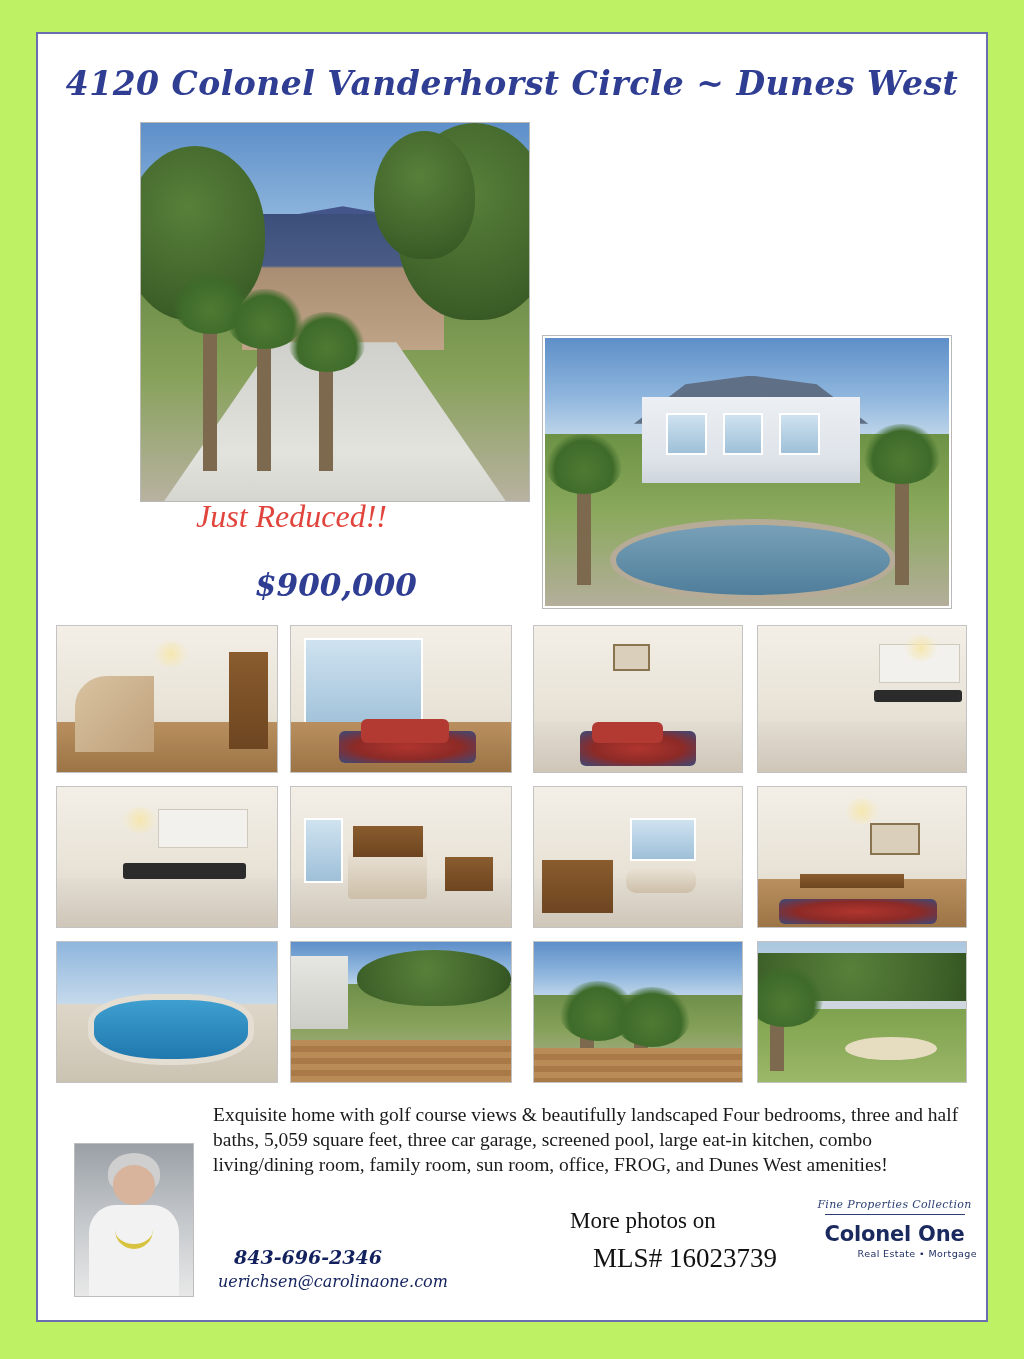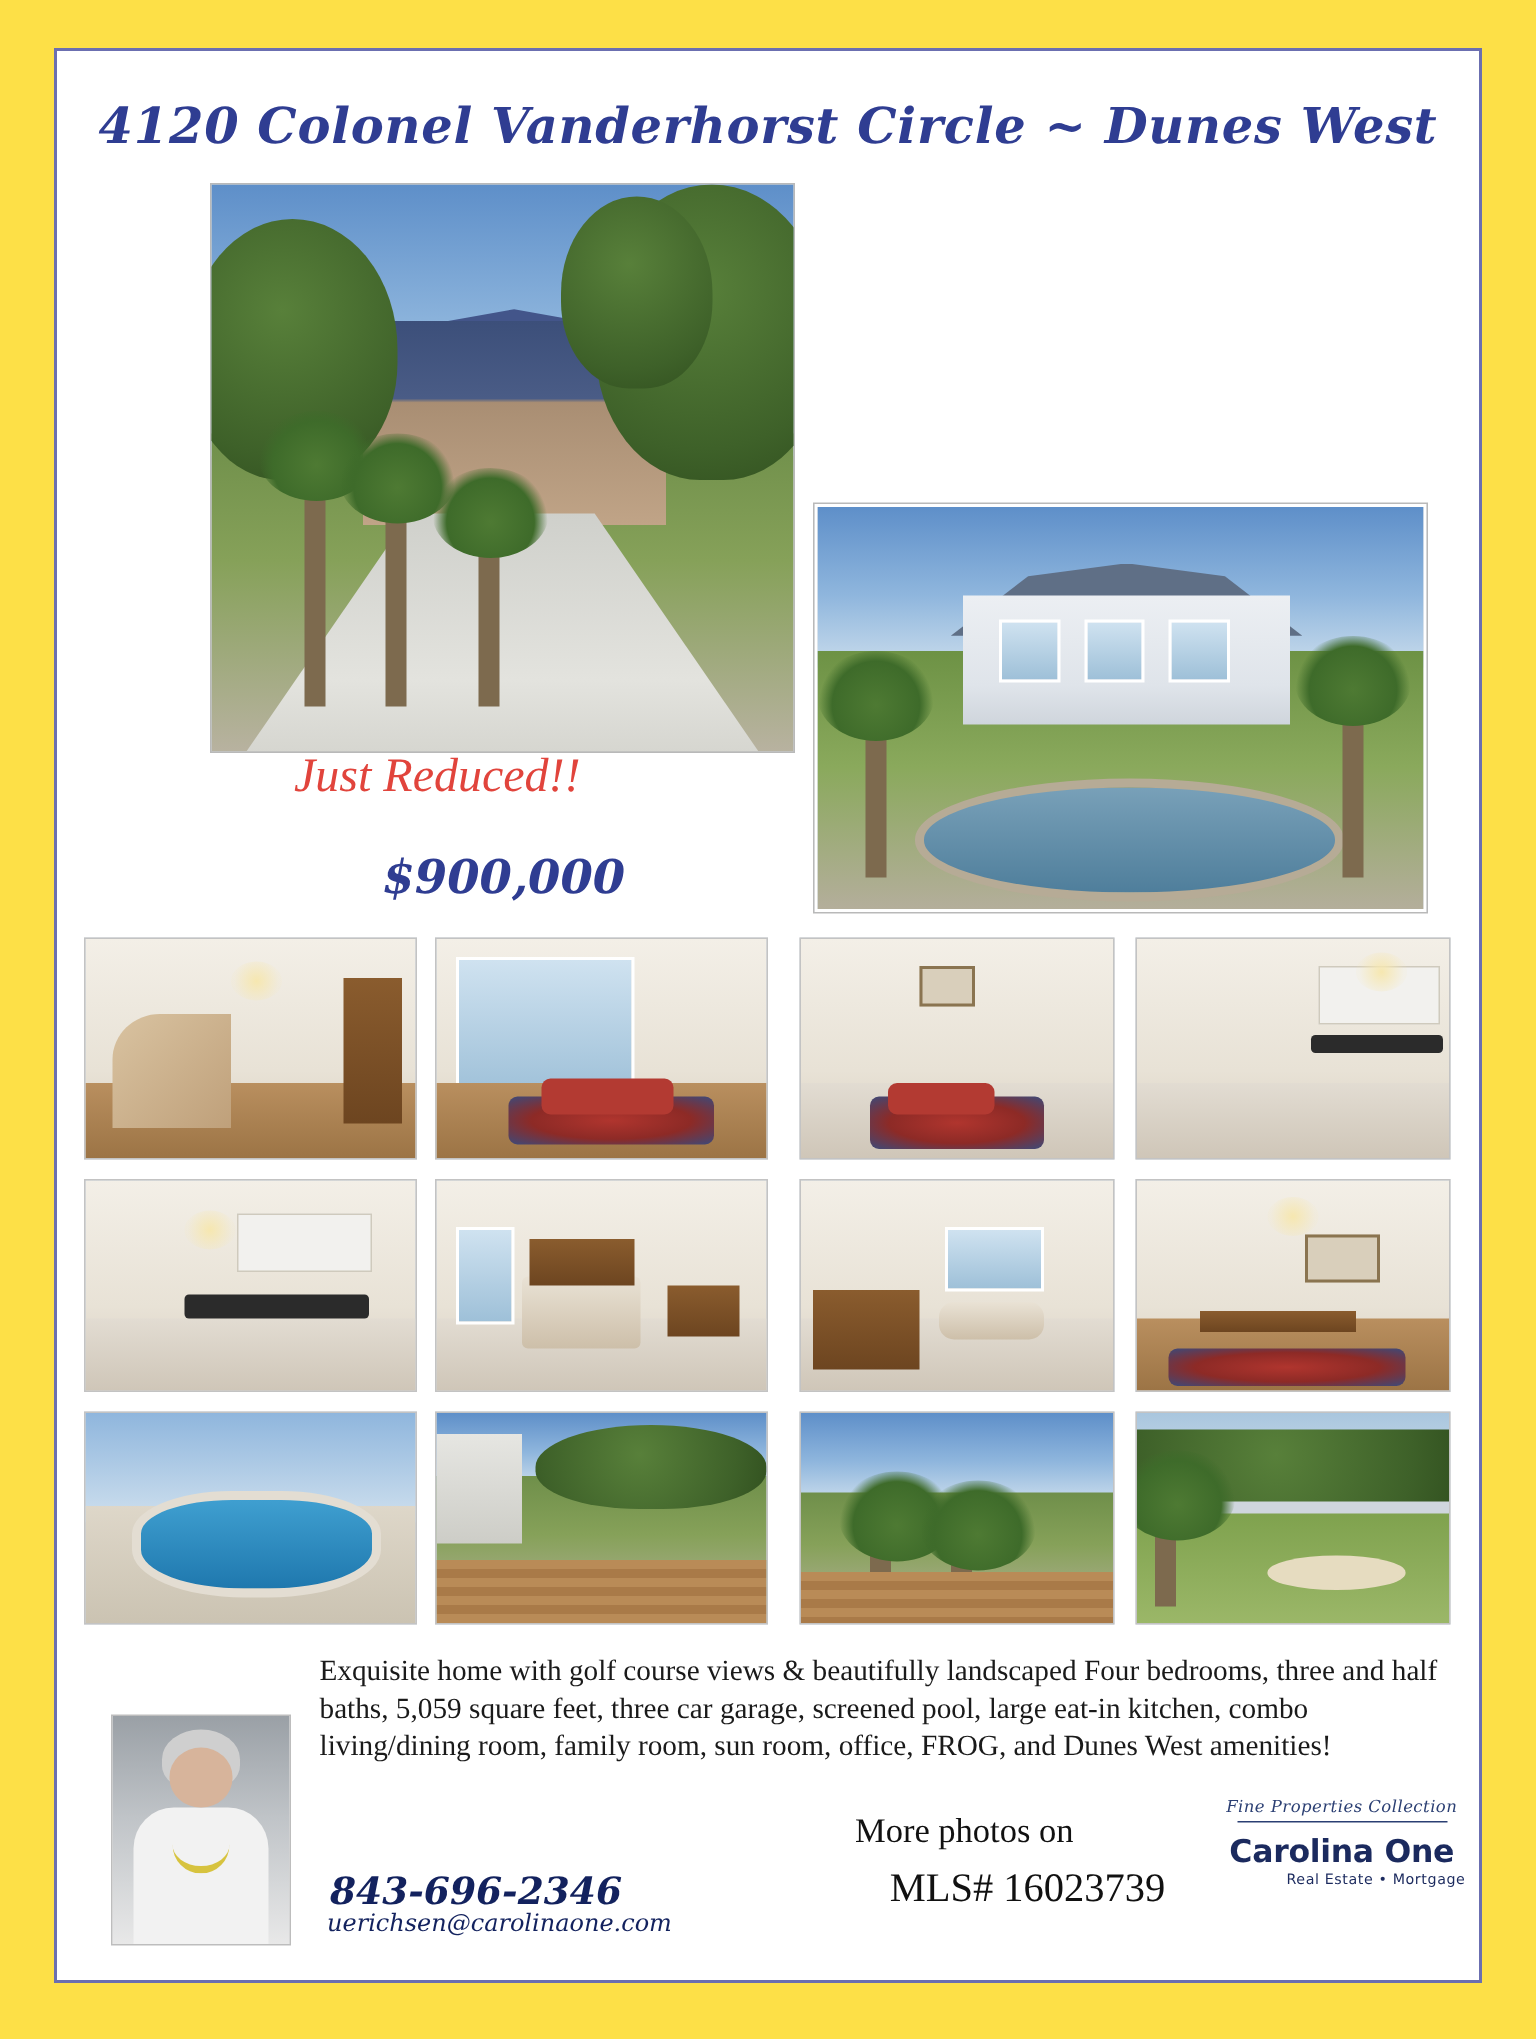--- a/index.html
+++ b/index.html
@@ -13,21 +13,21 @@
     font-family: "Liberation Serif", serif;
     position: relative;
     overflow: hidden;
   }
 
   .page {
     position: absolute;
     left: 0; top: 0;
     width: 1024px;
     height: 1359px;
-    background: #fde047;
+    background: #bef264;
   }
 
   
   .flyer-border {
     position: absolute;
     left: 36px;
     top: 32px;
     width: 952px;
     height: 1290px;
     border: 2px solid #6b6fb0;
@@ -276,26 +276,26 @@
     top: 1210px;
     font-family: "DejaVu Serif", serif;
     font-style: italic;
     font-weight: bold;
     font-size: 25px;
     color: #13225e;
     white-space: nowrap;
   }
   .agent-phone {
     position: absolute;
-    left: 220px;
+    left: 234px;
     top: 1246px;
     font-family: "DejaVu Serif", serif;
     font-style: italic;
     font-weight: bold;
-    font-size: 25px;
+    font-size: 19px;
     color: #13225e;
     white-space: nowrap;
   }
   .agent-email {
     position: absolute;
     left: 218px;
     top: 1272px;
     font-family: "DejaVu Serif", serif;
     font-style: italic;
     font-size: 16px;
@@ -518,16 +518,16 @@
 
   <div class="agent-phone">843-696-2346</div>
   <div class="agent-email">uerichsen@carolinaone.com</div>
 
   <div class="more-photos">More photos on</div>
   <div class="mls">MLS# 16023739</div>
 
   <div class="brand">
     <div class="brand-script">Fine Properties Collection</div>
     <div class="brand-rule"></div>
-    <div class="brand-name">Carolina One</div>
+    <div class="brand-name">Colonel One</div>
     <div class="brand-sub">Real Estate • Mortgage</div>
   </div>
 </div>
 
 </body></html>

